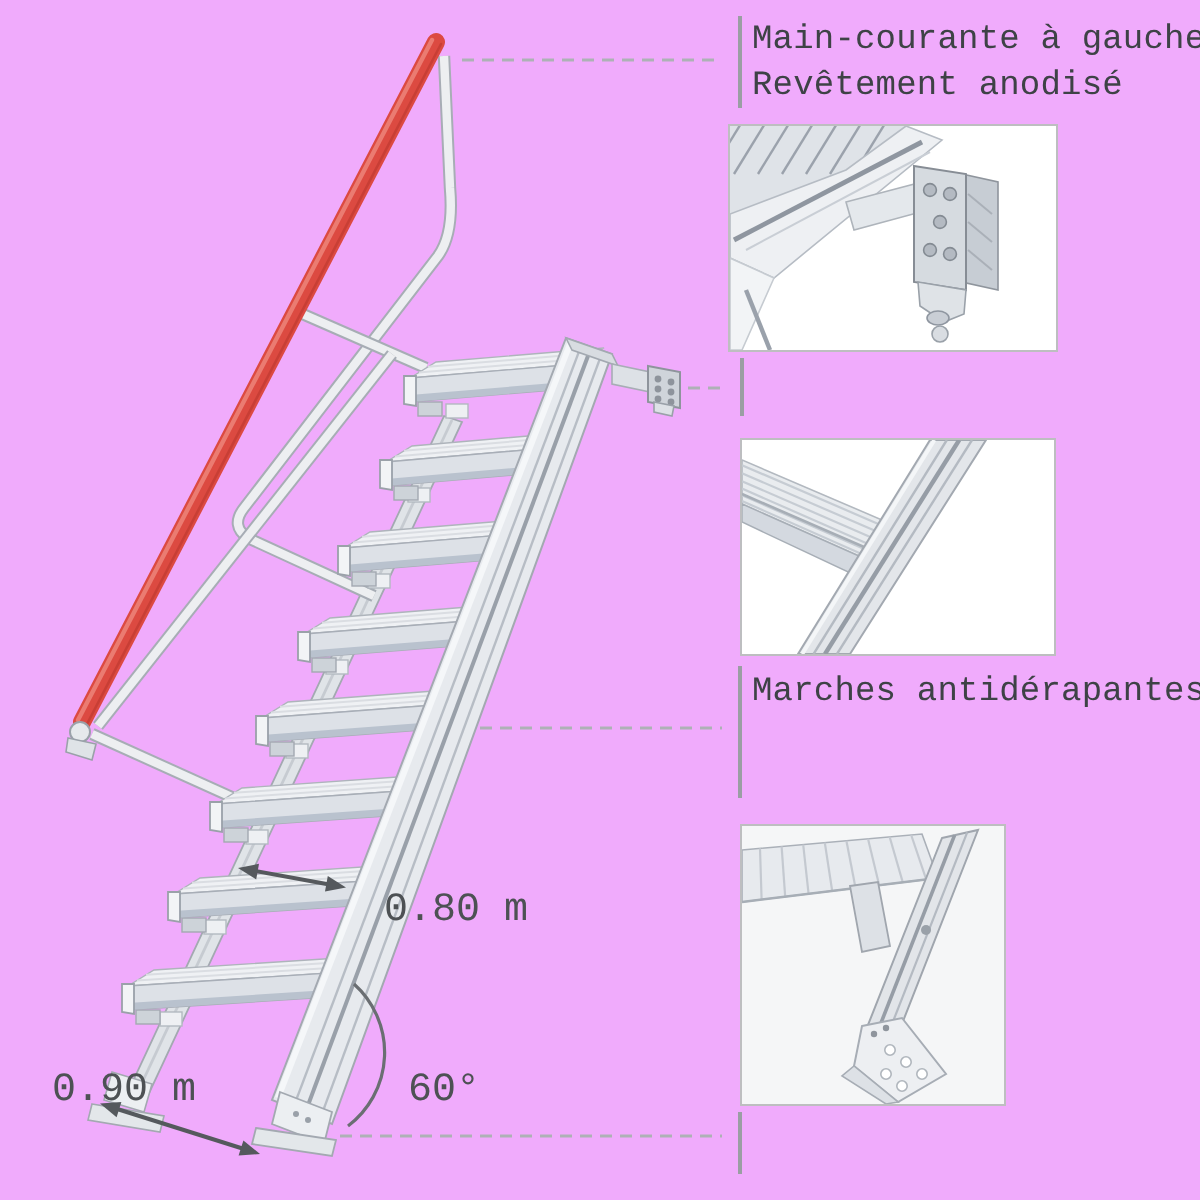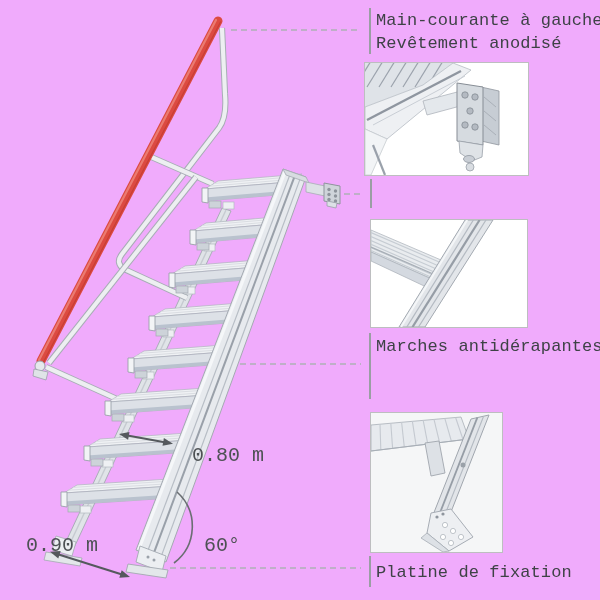--- a/index.html
+++ b/index.html
@@ -292,21 +292,18 @@
   </div>
 
   <div class="label-bar" style="left:370px;top:179px;height:29px;"></div>
 
   <div class="label-bar" style="left:369px;top:333px;height:66px;"></div>
   <div class="label" style="left:376px;top:335px;">
     <span>Marches antidérapantes</span>
   </div>
 
   <div class="label-bar" style="left:369px;top:556px;height:31px;"></div>
-  <div class="label" style="left:376px;top:561px;">
-    <span>Platine de fixation</span>
-  </div>
 
   <div class="dim-label" style="left:192px;top:446px;">0.80 m</div>
   <div class="dim-label" style="left:204px;top:504px;margin-top:32px;">60°</div>
   <div class="dim-label" style="left:26px;top:536px;">0.90 m</div>
 
 </div>
 
 </body></html>

